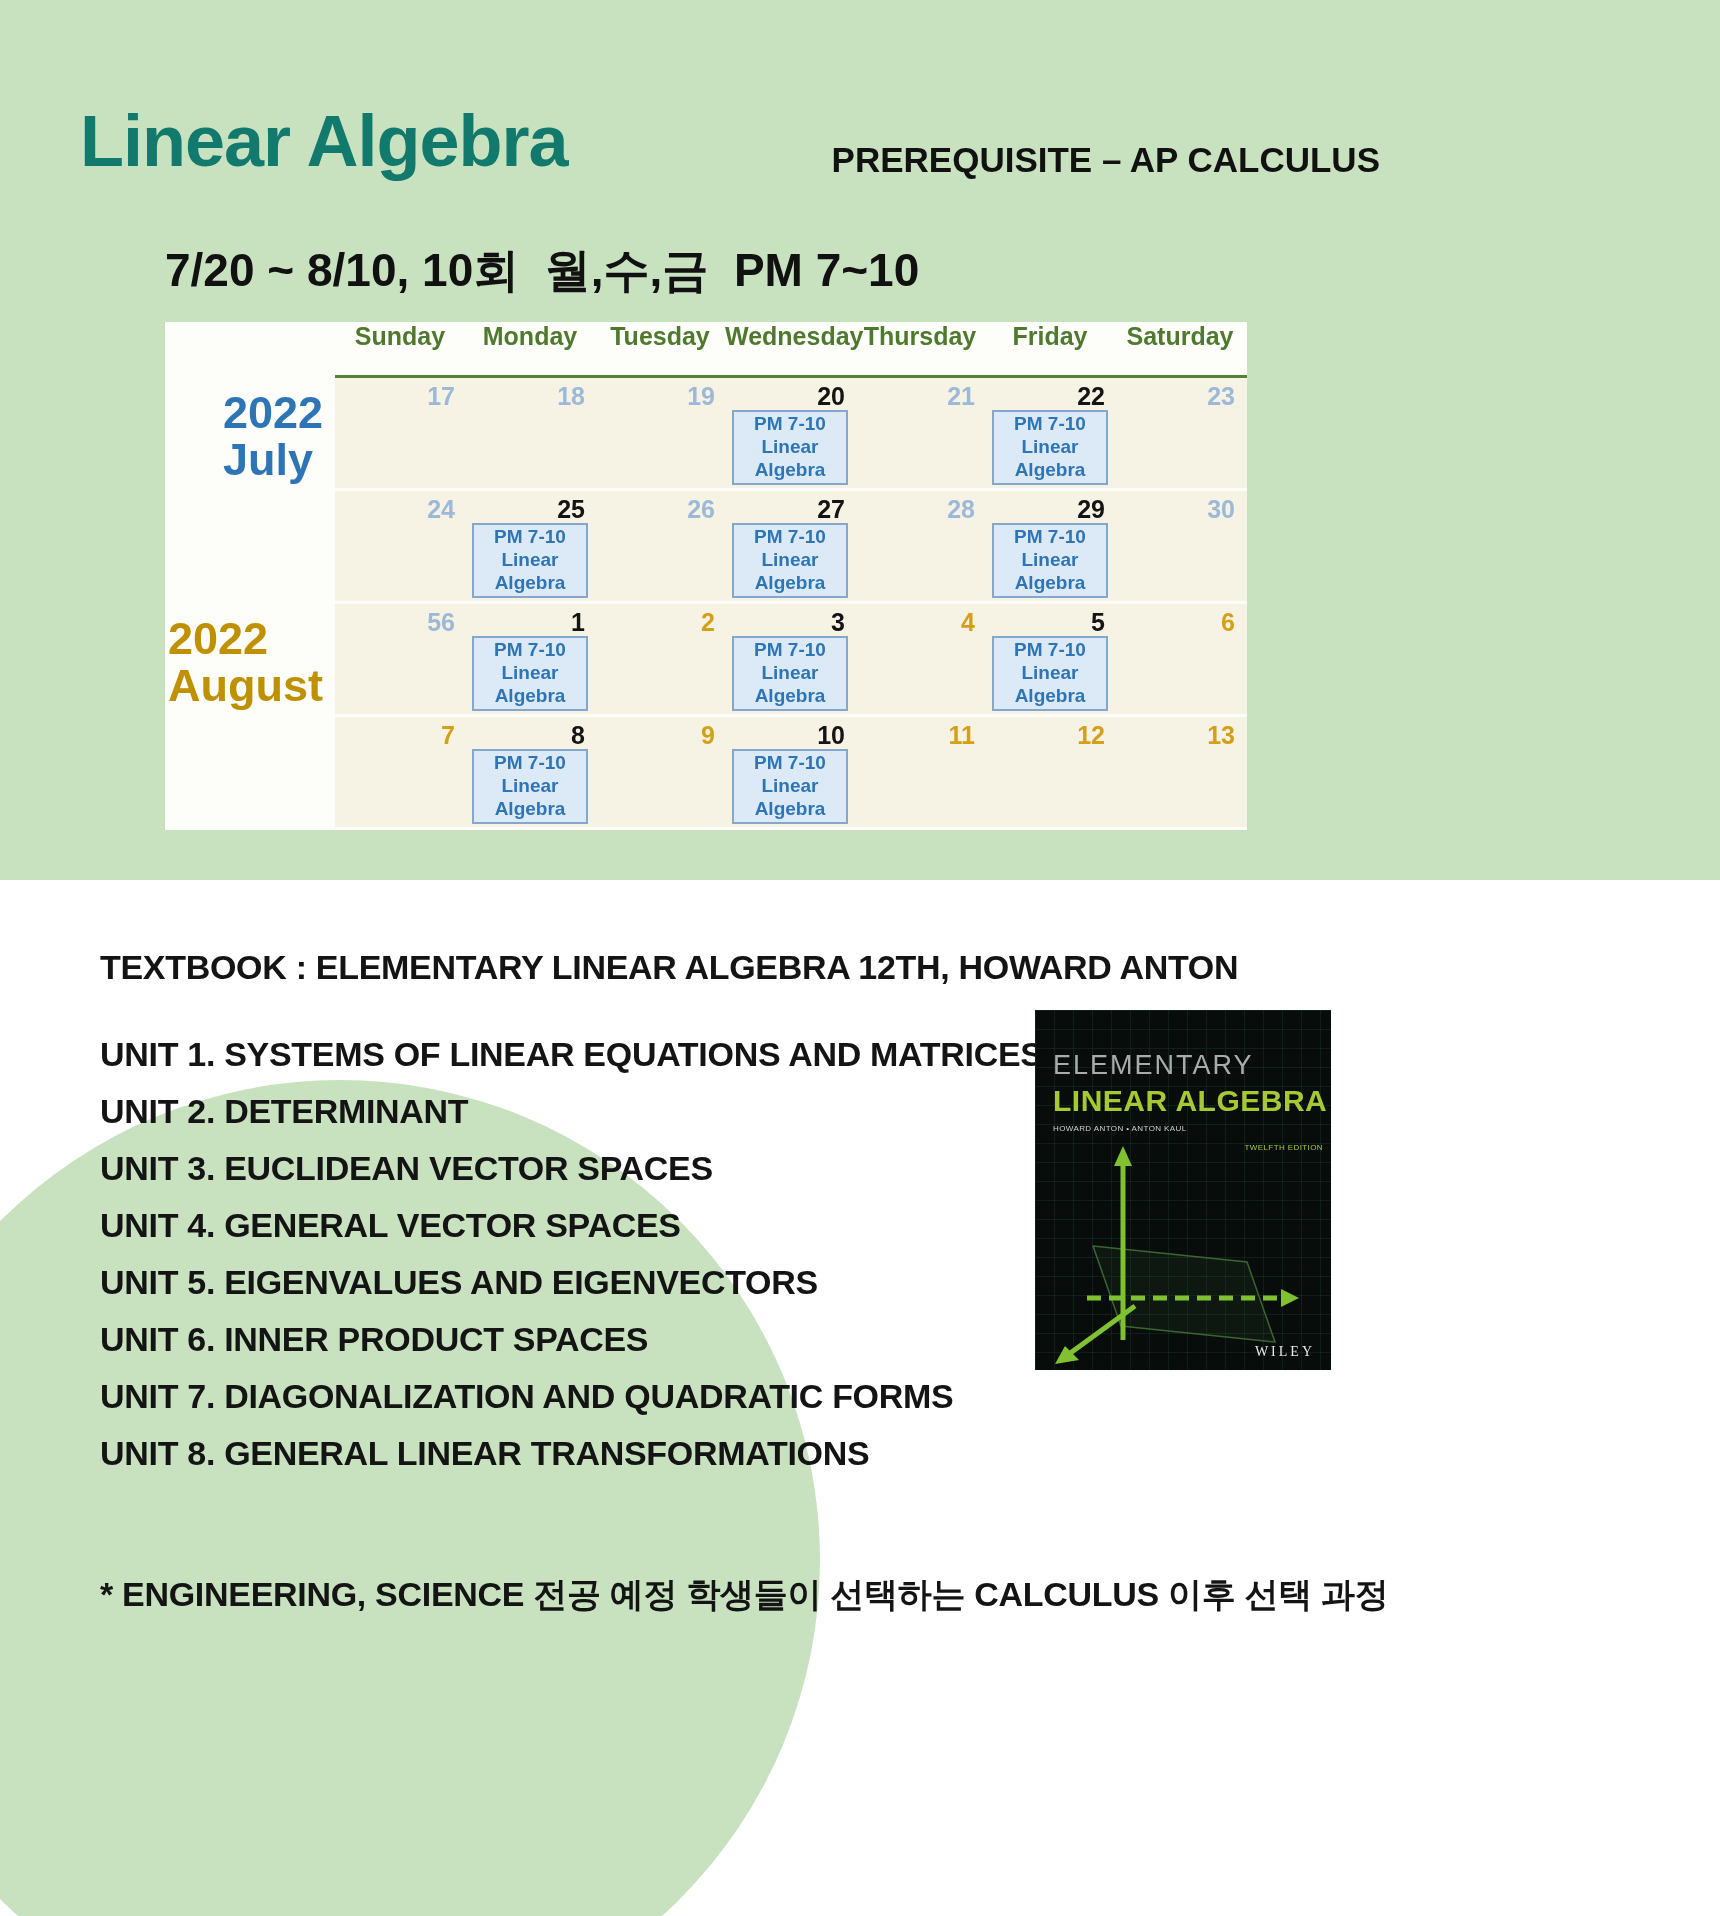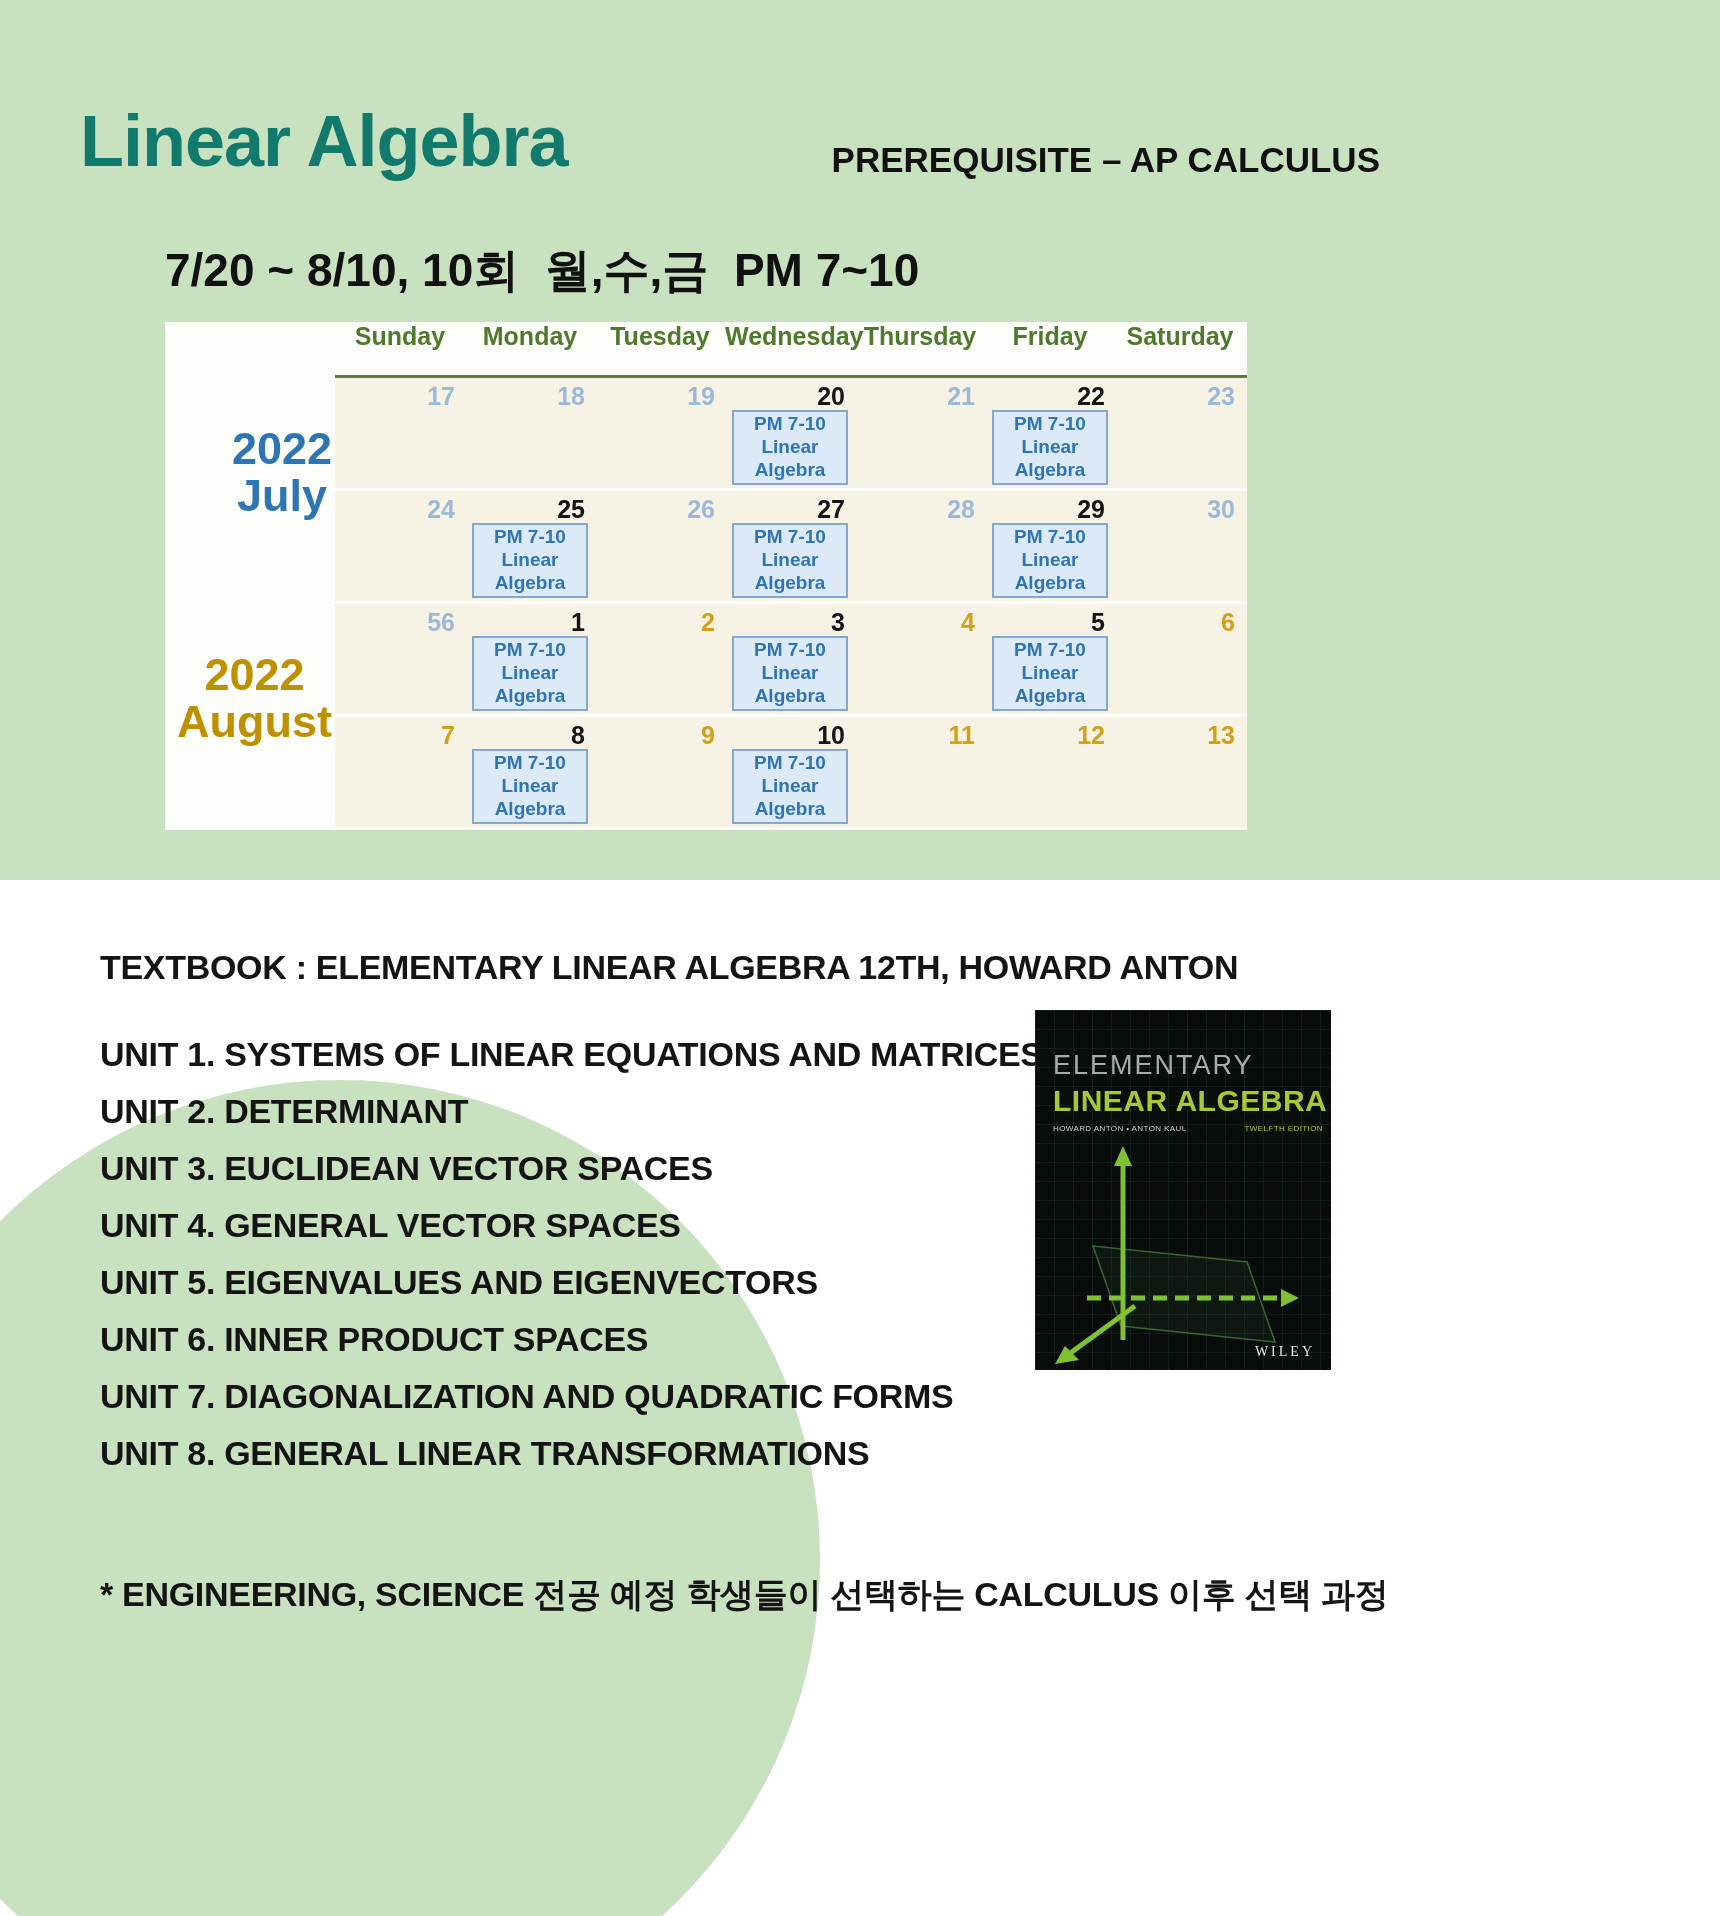--- a/index.html
+++ b/index.html
@@ -13,21 +13,21 @@
   .schedule { position:absolute; left:165px; top:240px; font-size:46px; font-weight:800; color:#111111; white-space:pre-wrap; }
 
   
   .calendar { position:absolute; left:165px; top:322px; width:1082px; height:508px; background:#fdfdfa; }
   .cal-header { display:flex; height:56px; }
   .cal-label-spacer { width:170px; }
   .cal-days { flex:1; display:flex; align-items:flex-end; padding-bottom:24px; border-bottom:3px solid #538135; }
   .cal-day-name { width:130px; text-align:center; font-size:25px; font-weight:700; color:#4f7a2e; }
   .cal-body { display:flex; }
   .cal-month-col { width:170px; position:relative; background:#fdfdfa; }
-  .cal-month { position:absolute; right:3px; text-align:center; font-weight:700;margin-top:36px; }
+  .cal-month { position:absolute; right:12px; text-align:left; font-weight:700; }
   .cal-month-0 { top:12px; }
   .cal-month-1 { top:238px; }
   .cal-year, .cal-month-name { font-size:45px; line-height:1.04; }
   .cal-weeks { flex:1; }
   .cal-row { display:flex; height:110px; margin-bottom:3px; background:#f6f2e4; }
   .cal-row:last-child { margin-bottom:0; }
   .cal-cell { width:130px; position:relative; }
   .cal-num { position:absolute; top:4px; right:10px; font-size:25px; }
   .tone-july { color:#9cb9d9; font-weight:600; }
   .tone-august { color:#d4a017; font-weight:600; }
@@ -45,21 +45,21 @@
   .unit-item { font-size:34px; font-weight:800; color:#141414; line-height:57px; letter-spacing:-0.3px; }
   .note-line { position:absolute; left:100px; top:692px; font-size:34px; font-weight:800; color:#141414; letter-spacing:-0.3px; z-index:1; }
 
   
   .book-cover { position:absolute; left:1035px; top:130px; width:296px; height:360px; background:#080d0c; z-index:1; overflow:hidden; }
   .book-cover svg { position:absolute; left:0; top:0; }
   .bc-series { position:absolute; left:18px; top:40px; color:#a9adaa; font-size:27px; letter-spacing:2px; }
   .bc-title { position:absolute; left:18px; top:74px; color:#a6c832; font-size:30px; font-weight:800; letter-spacing:0.5px; }
   .bc-byline { position:absolute; left:18px; right:8px; top:114px; display:flex; justify-content:space-between; font-size:8px; letter-spacing:0.4px;text-align:right; }
   .bc-authors { color:#cfd3d0; }
-  .bc-edition { color:#a6c832; }
+  .bc-edition { color:#a6c832;margin-top:19px; }
   .bc-publisher { position:absolute; right:16px; bottom:10px; color:#e8e8e4; font-family:"Liberation Serif", serif; font-size:14px; letter-spacing:3px; }
 </style>
 </head>
 <body>
 
 <div class="page">
 
   <div class="hero">
     <h1 class="page-title">Linear Algebra</h1>
     <div class="prereq">PREREQUISITE – AP CALCULUS</div>

